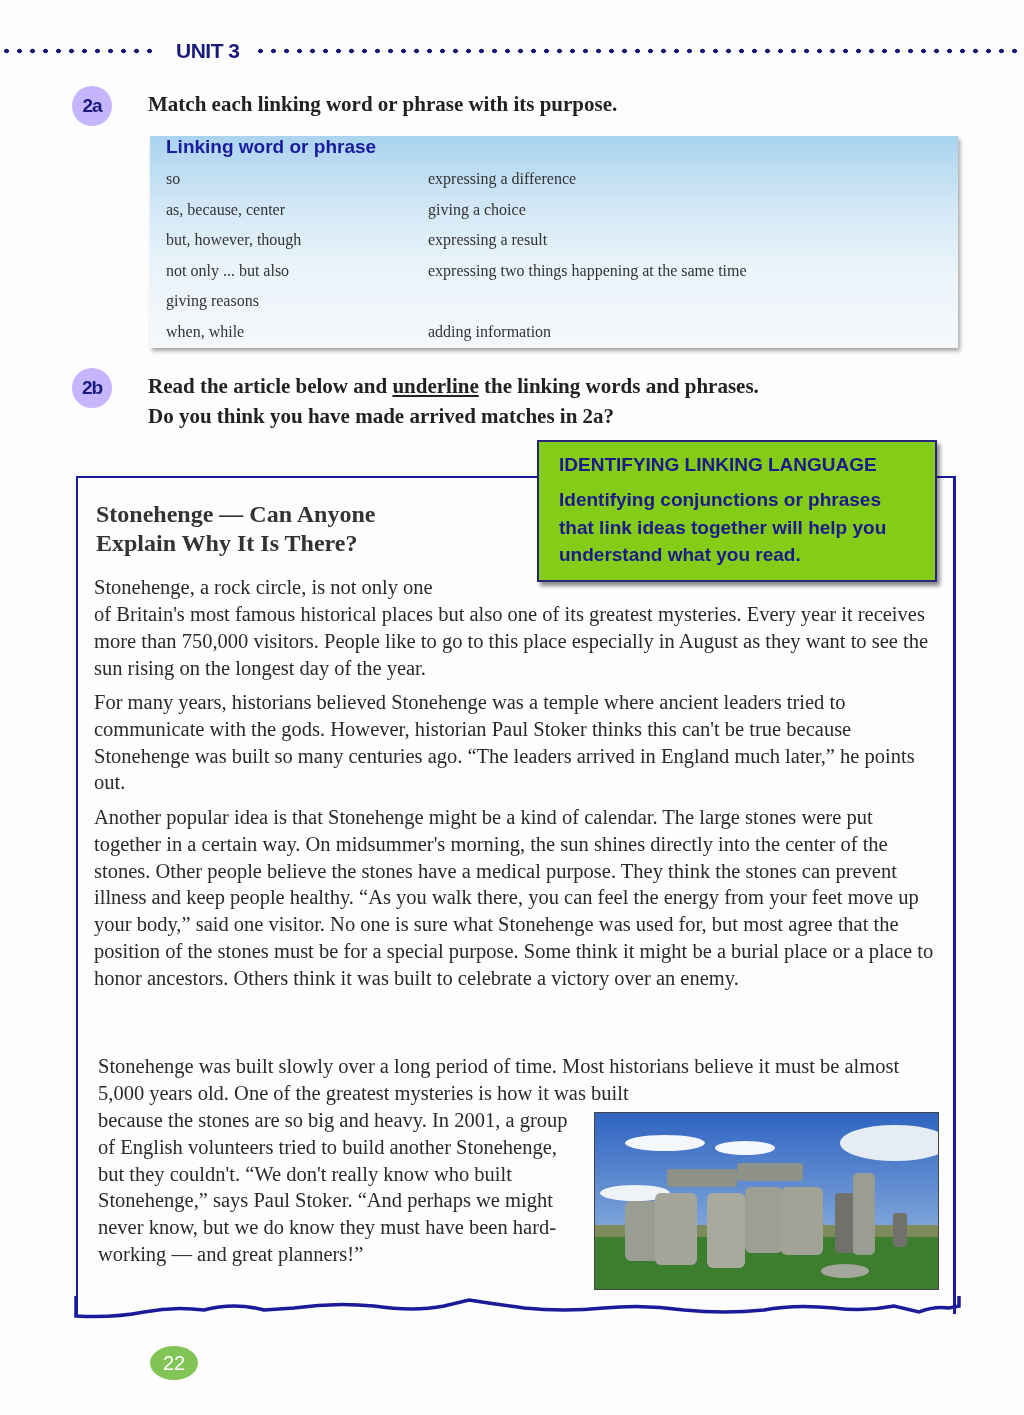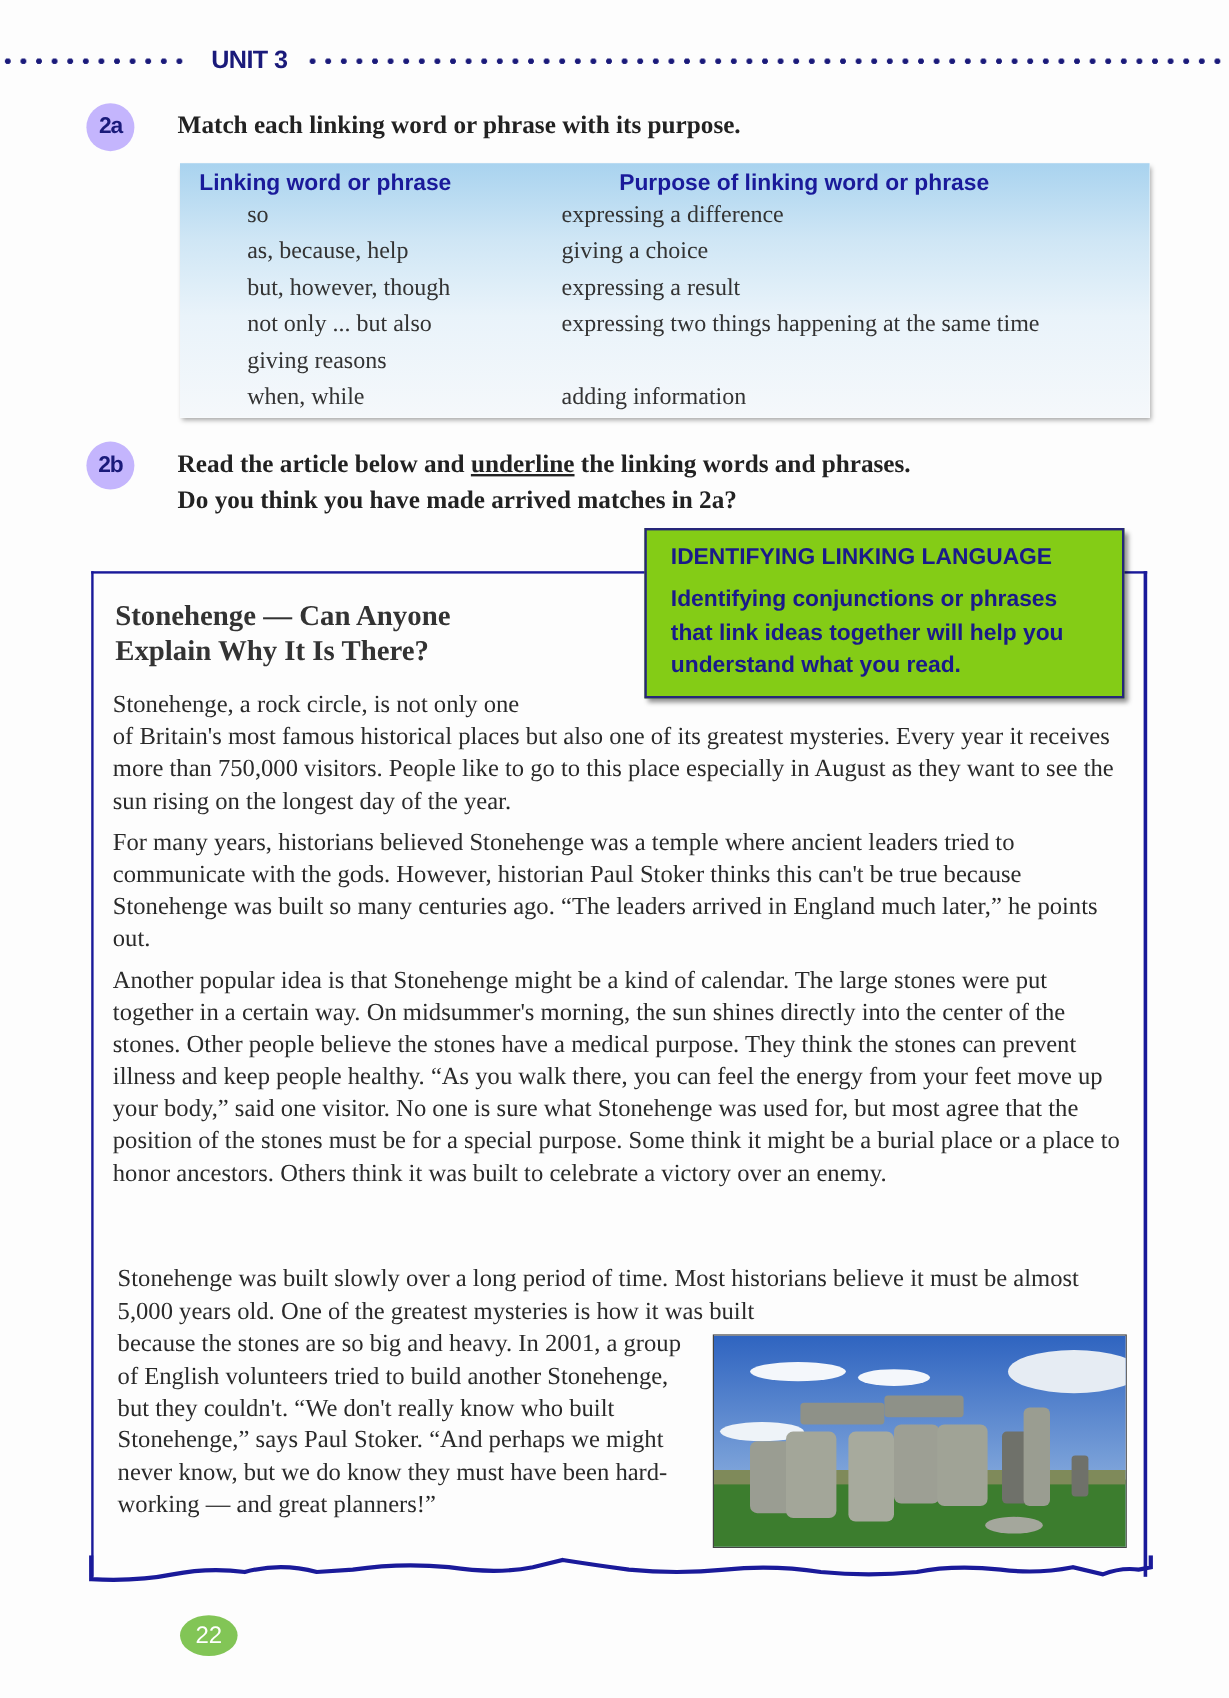--- a/index.html
+++ b/index.html
@@ -20,22 +20,22 @@
   .badge-2b { left: 72px; top: 368px; }
 
   .instruction { position: absolute; left: 148px; font-weight: bold; font-size: 21px; color: #222; line-height: 30px; }
   .instr-2a { top: 89px; }
   .instr-2b { top: 371px; }
   .instr-2b u { text-decoration: underline; }
 
   .match-table { position: absolute; left: 150px; top: 136px; width: 808px; height: 212px;
     background: linear-gradient(180deg, #a9d3ef 0%, #cfe6f5 30%, #e9f3fa 60%, #f5f8fb 100%);
     box-shadow: 2px 3px 4px rgba(0,0,0,0.35); padding: 0 0 0 16px; }
-  .match-table .hdr { display: flex; font-family: "Liberation Sans", "DejaVu Sans", sans-serif; font-weight: bold; font-size: 19px; color: #1a1a9a; height: 28px; align-items: flex-end; }
-  .match-table .row { display: flex; font-size: 20px; color: #333; height: 30.5px; align-items: center; margin-left: 40px; }
+  .match-table .hdr { display: flex; font-family: "Liberation Sans", "DejaVu Sans", sans-serif; font-weight: bold; font-size: 19px; color: #1a1a9a; height: 28px; align-items: flex-start; }
+  .match-table .row { display: flex; font-size: 16px; color: #333; height: 30.5px; align-items: center; }
   .col1 { width: 262px; }
   .hdr .col2 { padding-left: 88px; }
 
   .article { position: absolute; left: 76px; top: 476px; width: 880px; height: 838px;
     border-left: 2px solid #1a1a9a; border-right: 3px solid #1a1a9a; border-top: 2px solid #1a1a9a; background: #fdfdfd; }
   .torn { position: absolute; left: 74px; top: 1296px; width: 888px; height: 30px; }
 
   .tip-box { position: absolute; left: 537px; top: 440px; width: 400px; height: 142px;
     background: #84cc16; border: 2px solid #26267a; box-shadow: 3px 4px 4px rgba(0,0,0,0.45);
     font-family: "Liberation Sans", "DejaVu Sans", sans-serif; font-weight: bold; color: #1a1a8a; padding: 10px 20px; }
@@ -64,28 +64,27 @@
   <div class="unit-title">UNIT 3</div>
   <div class="dots"></div>
 </div>
 
 <div class="badge badge-2a">2a</div>
 <div class="instruction instr-2a">Match each linking word or phrase with its purpose.</div>
 
 <div class="match-table">
   <div class="hdr">
     <div class="col1">Linking word or phrase</div>
-    <div class="col2">Purpose of linking word or phrase</div>
   </div>
   <div class="row">
     <div class="col1">so</div>
     <div class="col2">expressing a difference</div>
   </div>
   <div class="row">
-    <div class="col1">as, because, help</div>
+    <div class="col1">as, because, center</div>
     <div class="col2">giving a choice</div>
   </div>
   <div class="row">
     <div class="col1">but, however, though</div>
     <div class="col2">expressing a result</div>
   </div>
   <div class="row">
     <div class="col1">not only ... but also</div>
     <div class="col2">expressing two things happening at the same time</div>
   </div>

